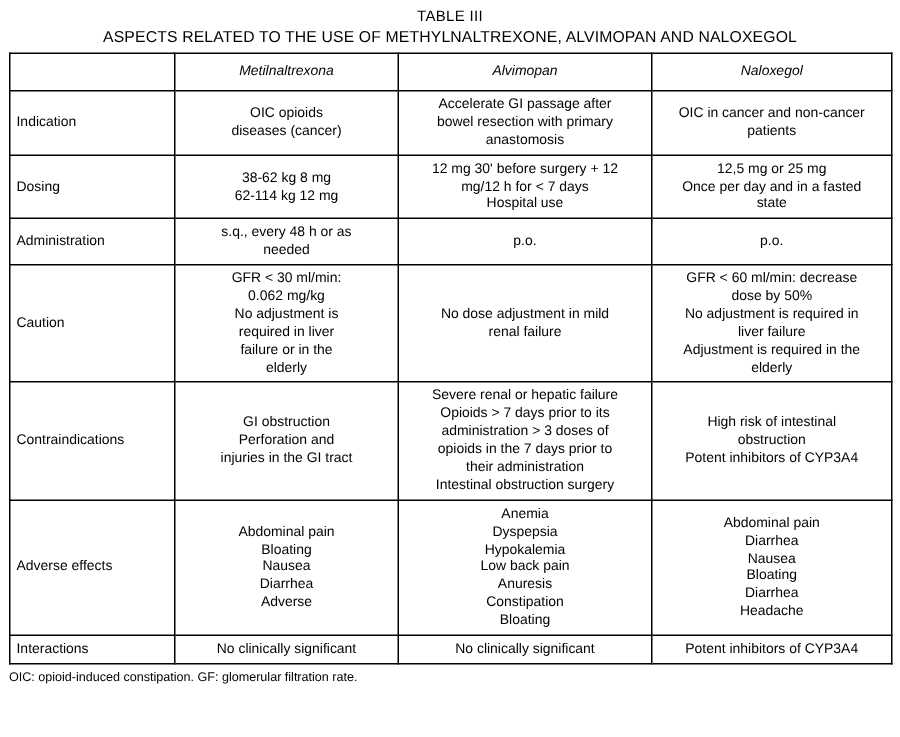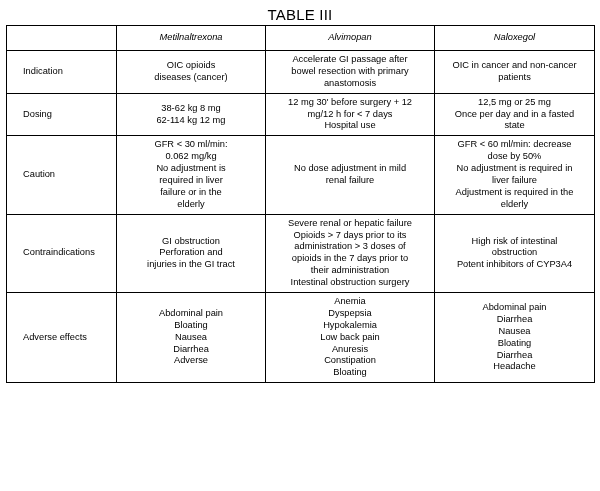--- a/index.html
+++ b/index.html
@@ -16,21 +16,21 @@
   }
   .page {
     width: 600px;
     height: 491px;
     box-sizing: border-box;
     padding: 6px 6px 0 6px;
     position: relative;
   }
   .table-label {
     text-align: center;
-    font-size: 15px;
+    font-size: 10px;
     font-family: "Liberation Sans", sans-serif;
     letter-spacing: 0.2px;
     margin-bottom: 2px;
   }
   .table-caption {
     text-align: center;
     font-size: 10.5px;
     font-family: "Liberation Sans", sans-serif;
     letter-spacing: 0.1px;
     margin-bottom: 4px;
@@ -38,21 +38,21 @@
   }
   table.main {
     border-collapse: collapse;
     width: 588px;
     table-layout: fixed;
     font-family: "Liberation Sans", sans-serif;
   }
   table.main td, table.main th {
     border: 1px solid #000000;
     vertical-align: middle;
-    padding: 3px 16px;
+    padding: 3px 4px;
     font-size: 9.3px;
     line-height: 1.28;
   }
   th.col-head {
     text-align: center;
     font-style: italic;
     font-weight: normal;
     font-size: 10px;
     height: 18px;
   }
@@ -74,20 +74,21 @@
   .c0 { width: 110px; }
   .c1 { width: 149px; }
   .c2 { width: 169px; }
   .c3 { width: 160px; }
 </style>
 </head>
 <body>
 
 <div class="page">
   <div class="table-label">TABLE III</div>
+  <div class="table-caption">ASPECTS RELATED TO THE USE OF METHYLNALTREXONE, ALVIMOPAN AND NALOXEGOL</div>
 
   <table class="main">
     <colgroup>
       <col class="c0">
         <col class="c1">
         <col class="c2">
         <col class="c3">
     </colgroup>
     <thead>
       <tr>
@@ -125,20 +126,33 @@
             <span class="line">mg/12 h for &lt; 7 days</span>
             <span class="line">Hospital use</span>
           </td>
           <td class="cell">
             <span class="line">12,5 mg or 25 mg</span>
             <span class="line">Once per day and in a fasted</span>
             <span class="line">state</span>
           </td>
         </tr>
         <tr>
+          <td class="rowhead">Administration</td>
+          <td class="cell">
+            <span class="line">s.q., every 48 h or as</span>
+            <span class="line">needed</span>
+          </td>
+          <td class="cell">
+            <span class="line">p.o.</span>
+          </td>
+          <td class="cell">
+            <span class="line">p.o.</span>
+          </td>
+        </tr>
+        <tr>
           <td class="rowhead">Caution</td>
           <td class="cell">
             <span class="line">GFR &lt; 30 ml/min:</span>
             <span class="line">0.062 mg/kg</span>
             <span class="line">No adjustment is</span>
             <span class="line">required in liver</span>
             <span class="line">failure or in the</span>
             <span class="line">elderly</span>
           </td>
           <td class="cell">
@@ -195,16 +209,29 @@
           </td>
           <td class="cell">
             <span class="line">Abdominal pain</span>
             <span class="line">Diarrhea</span>
             <span class="line">Nausea</span>
             <span class="line">Bloating</span>
             <span class="line">Diarrhea</span>
             <span class="line">Headache</span>
           </td>
         </tr>
+        <tr>
+          <td class="rowhead">Interactions</td>
+          <td class="cell">
+            <span class="line">No clinically significant</span>
+          </td>
+          <td class="cell">
+            <span class="line">No clinically significant</span>
+          </td>
+          <td class="cell">
+            <span class="line">Potent inhibitors of CYP3A4</span>
+          </td>
+        </tr>
       </tbody>
   </table>
 
+  <div class="footnote">OIC: opioid-induced constipation. GF: glomerular filtration rate.</div>
 </div>
 
 </body></html>

